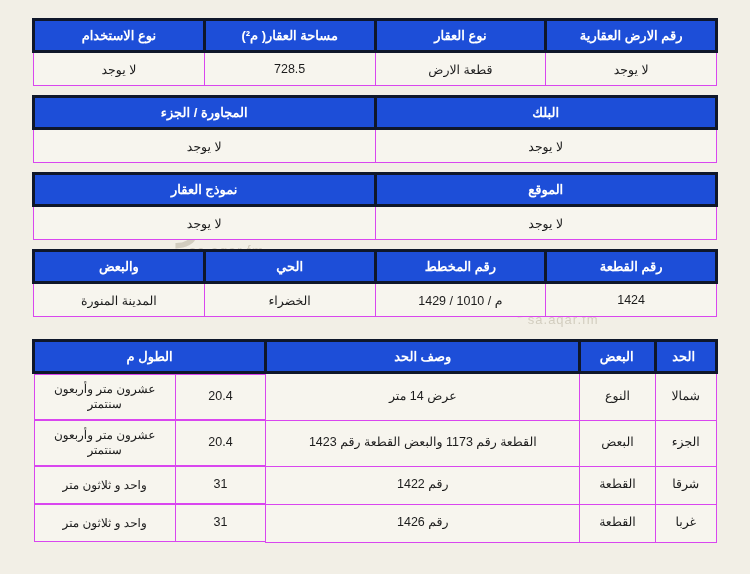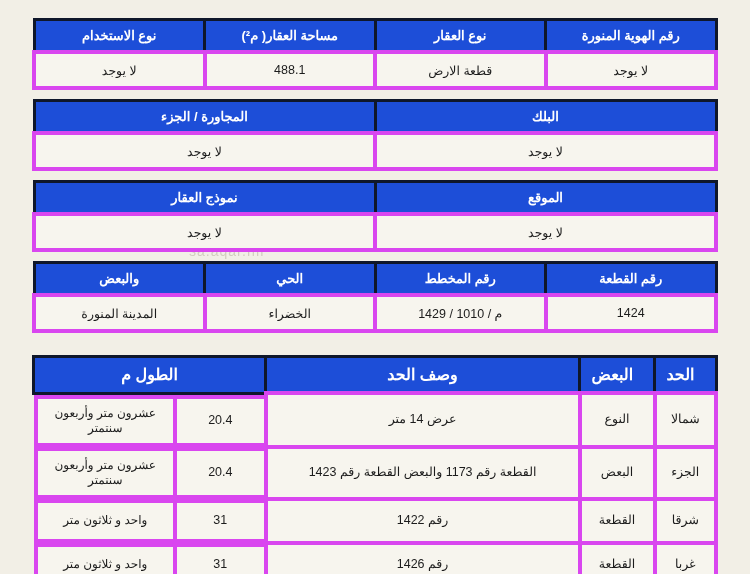--- a/index.html
+++ b/index.html
@@ -38,21 +38,21 @@
 
   table {
     border-collapse: collapse;
     width: 100%;
     table-layout: fixed;
     position: relative;
     z-index: 2;
   }
   .tbl-top { margin-bottom: 0; }
   td, th {
-    border: 4px solid #d946ef;
+    border: 1px solid #d946ef;
     text-align: center;
     vertical-align: middle;
     font-size: 12.5px;
     color: #1c1c1c;
     padding: 5px 4px;
     background: transparent;
   }
   th {
     background: #1d4ed8;
     color: #ffffff;
@@ -72,21 +72,21 @@
     padding: 0;
   }
   .gap-lg { height: 22px; }
 
   .bounds-table td {
     font-size: 12.5px;
     line-height: 1.25;
     padding: 7px 5px;
   }
   .bounds-table td.len-words { font-size: 12px; margin-top: 28px; }
-  .bounds-table th { font-size: 16px; margin-left: 12px; }
+  .bounds-table th { font-size: 13px; margin-left: 12px; }
 </style>
 </head>
 <body>
 
 <div class="page">
 
   <div class="wm wm1">
     <span>عمار</span>
     <span class="sub">sa.aqar.fm</span>
   </div>
@@ -97,29 +97,29 @@
 
   <table class="tbl-top">
     <colgroup>
       <col style="width:25%">
         <col style="width:25%">
         <col style="width:25%">
         <col style="width:25%">
     </colgroup>
     <tbody>
       <tr>
-        <th>رقم الهوية المنورة</th>
+        <th>رقم الارض العقارية</th>
         <th>نوع العقار</th>
         <th>مساحة العقار( م²)</th>
         <th>نوع الاستخدام</th>
       </tr>
       <tr>
         <td class="val">لا يوجد</td>
         <td class="val">قطعة الارض</td>
-        <td class="val">488.1</td>
+        <td class="val">728.5</td>
         <td class="val">لا يوجد</td>
       </tr>
       <tr class="spacer-row">
           <td colspan="4"></td>
         </tr>
       <tr>
         <th colspan="2">البلك</th>
         <th colspan="2">المجاورة / الجزء</th>
       </tr>
       <tr>

